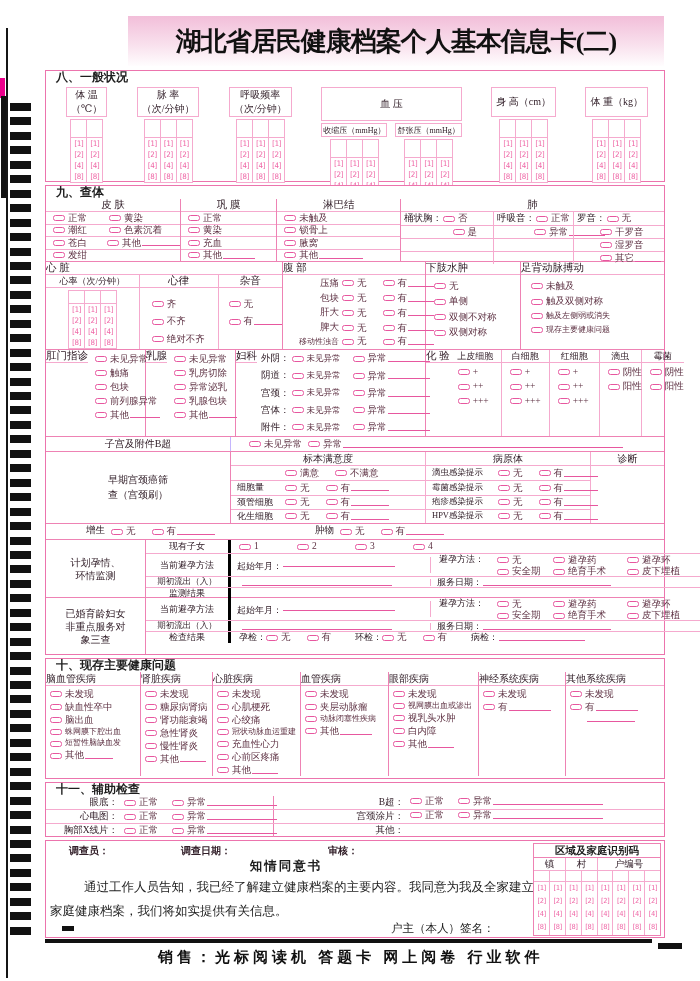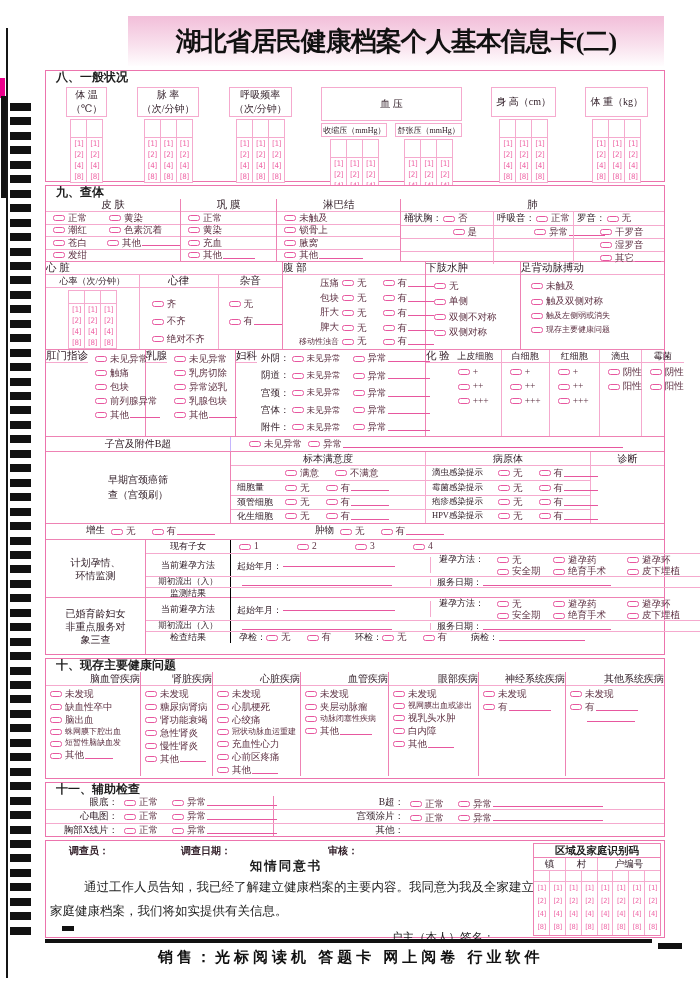--- a/index.html
+++ b/index.html
@@ -100,55 +100,55 @@
 #rucontent{flex:1;display:flex;padding-left:40px}
 .rulbl{font-size:9.5px;color:#33202a;margin-right:6px;white-space:nowrap}
 .rugap{width:100px;flex:none}
 #rowG{height:58px;display:flex;border-bottom:1.5px solid #ee82b4}
 #rowH{flex:1;display:flex}
 .glab{width:100px;border-right:1px solid #ee82b4;display:flex;flex-direction:column;align-items:center;justify-content:center;font-size:10px;color:#33202a;flex:none;line-height:1.3}
 .grows{flex:1;display:flex;flex-direction:column}
 .prow{display:flex;align-items:stretch;flex:none}
 .prow + .prow{border-top:1px solid #f5aace}
 .h13{height:13px}.h23{height:23px}.h22{height:22px}.h12{height:12px}.h11{height:11px}
-.p2{width:85px;border-right:1px solid #000000;display:flex;align-items:center;justify-content:center;font-size:9px;color:#33202a;flex:none;text-align:center;white-space:nowrap}
+.p2{width:85px;border-right:3px solid #000000;display:flex;align-items:center;justify-content:center;font-size:9px;color:#33202a;flex:none;text-align:center;white-space:nowrap}
 .pc{flex:1;display:flex;align-items:center;padding-left:8px}
 .pc.nopad{padding-left:0}
 .flab{font-size:9px;color:#33202a;white-space:nowrap}
 .flab.w58{width:58px;flex:none}
 .mleft{width:200px;border-right:1px solid #f5aace;display:flex;align-items:flex-start;padding:3px 0 0 6px;flex:none}
 .mright{flex:1;display:flex;flex-direction:column;justify-content:space-evenly;padding-left:8px}
 .hrow{display:flex;align-items:center}
 .hrow.ind58{padding-left:58px}
 .mleft2{width:200px;border-right:1px solid #f5aace;display:flex;align-items:center;padding-left:10px;flex:none}
 .mright2{flex:1;display:flex;align-items:center;padding-left:6px}
 .opt.w56{width:56px;flex:none}.opt.w74{width:74px;flex:none}.opt.w58{width:58px;flex:none}
 .gap16{margin-right:16px}.mr24{margin-right:24px}.mr14{margin-right:14px}.mr12{margin-right:12px}
 
 #s10cols{display:flex;height:104px}
 .dcol{border-right:1px solid #ee82b4;display:flex;flex-direction:column}
 .dcol:last-child{border-right:none}
-.dhdr{height:14px;line-height:13px;text-align:right;font-size:10px;color:#33202a;border-bottom:1px solid #f5aace;white-space:nowrap}
+.dhdr{height:14px;line-height:13px;text-align:left;font-size:10px;color:#33202a;border-bottom:1px solid #f5aace;white-space:nowrap}
 .ditems{flex:1;padding:3px 0 0 4px;display:flex;flex-direction:column;gap:2.5px}
 
 #s11rows{display:flex;flex-direction:column;height:39px}
 .srow{display:flex;flex:1;align-items:center}
 .srow + .srow{border-top:1px solid #f5aace}
 .sleft{width:228px;border-right:1px solid #ee82b4;display:flex;align-items:center;height:100%;flex:none}
 .slbl{width:72px;text-align:right;font-size:9.5px;color:#33202a;flex:none;white-space:nowrap;margin-right:6px}
-.sright{flex:1;display:flex;align-items:flex-end;height:100%}
+.sright{flex:1;display:flex;align-items:flex-start;height:100%}
 .slbl2{width:130px;text-align:right;font-size:9.5px;color:#33202a;flex:none;white-space:nowrap;margin-right:6px}
 
 #bottom{height:98px}
 .inv{position:absolute;top:3px;font-size:10px;font-weight:bold;color:#33202a;white-space:nowrap}
 #inv1{left:23px}#inv2{left:135px}#inv3{left:282px}
 #ctitle{position:absolute;left:0;top:17px;width:480px;text-align:center;font-size:12.5px;color:#1d1d1d;letter-spacing:2px;font-weight:bold}
 #cline1{position:absolute;left:13px;top:38px;font-size:12.5px;color:#1d1d1d;white-space:nowrap;text-indent:25px}
 #cline2{position:absolute;left:4px;top:62px;font-size:12.5px;color:#1d1d1d;white-space:nowrap}
-#csign{position:absolute;left:345px;top:89px;font-size:11.5px;color:#1d1d1d;white-space:nowrap}
+#csign{position:absolute;left:345px;top:80px;font-size:11.5px;color:#1d1d1d;white-space:nowrap}
 #bdash{position:absolute;left:16px;top:85px;width:12px;height:5px;background:#111}
 #idbox{position:absolute;left:487px;top:2px;width:128px;height:93px;border:1.5px solid #ee82b4;display:flex;flex-direction:column;background:#fff}
 #idtitle{height:14px;line-height:13px;text-align:center;font-size:10.5px;font-weight:bold;color:#1d1d1d;border-bottom:1px solid #ee82b4;white-space:nowrap}
 #idgroups{height:13px;display:flex;border-bottom:1px solid #f5aace}
 .idg{border-right:1px solid #f5aace;text-align:center;font-size:9.5px;line-height:12px;color:#33202a}
 .idg:last-child{border-right:none}
 #idcols{flex:1;display:flex}
 .idc{flex:1;border-right:1px solid #f5aace;display:flex;flex-direction:column}
 .idc:last-child{border-right:none}
 .idblank{height:11px;border-bottom:1px solid #f5aace}

